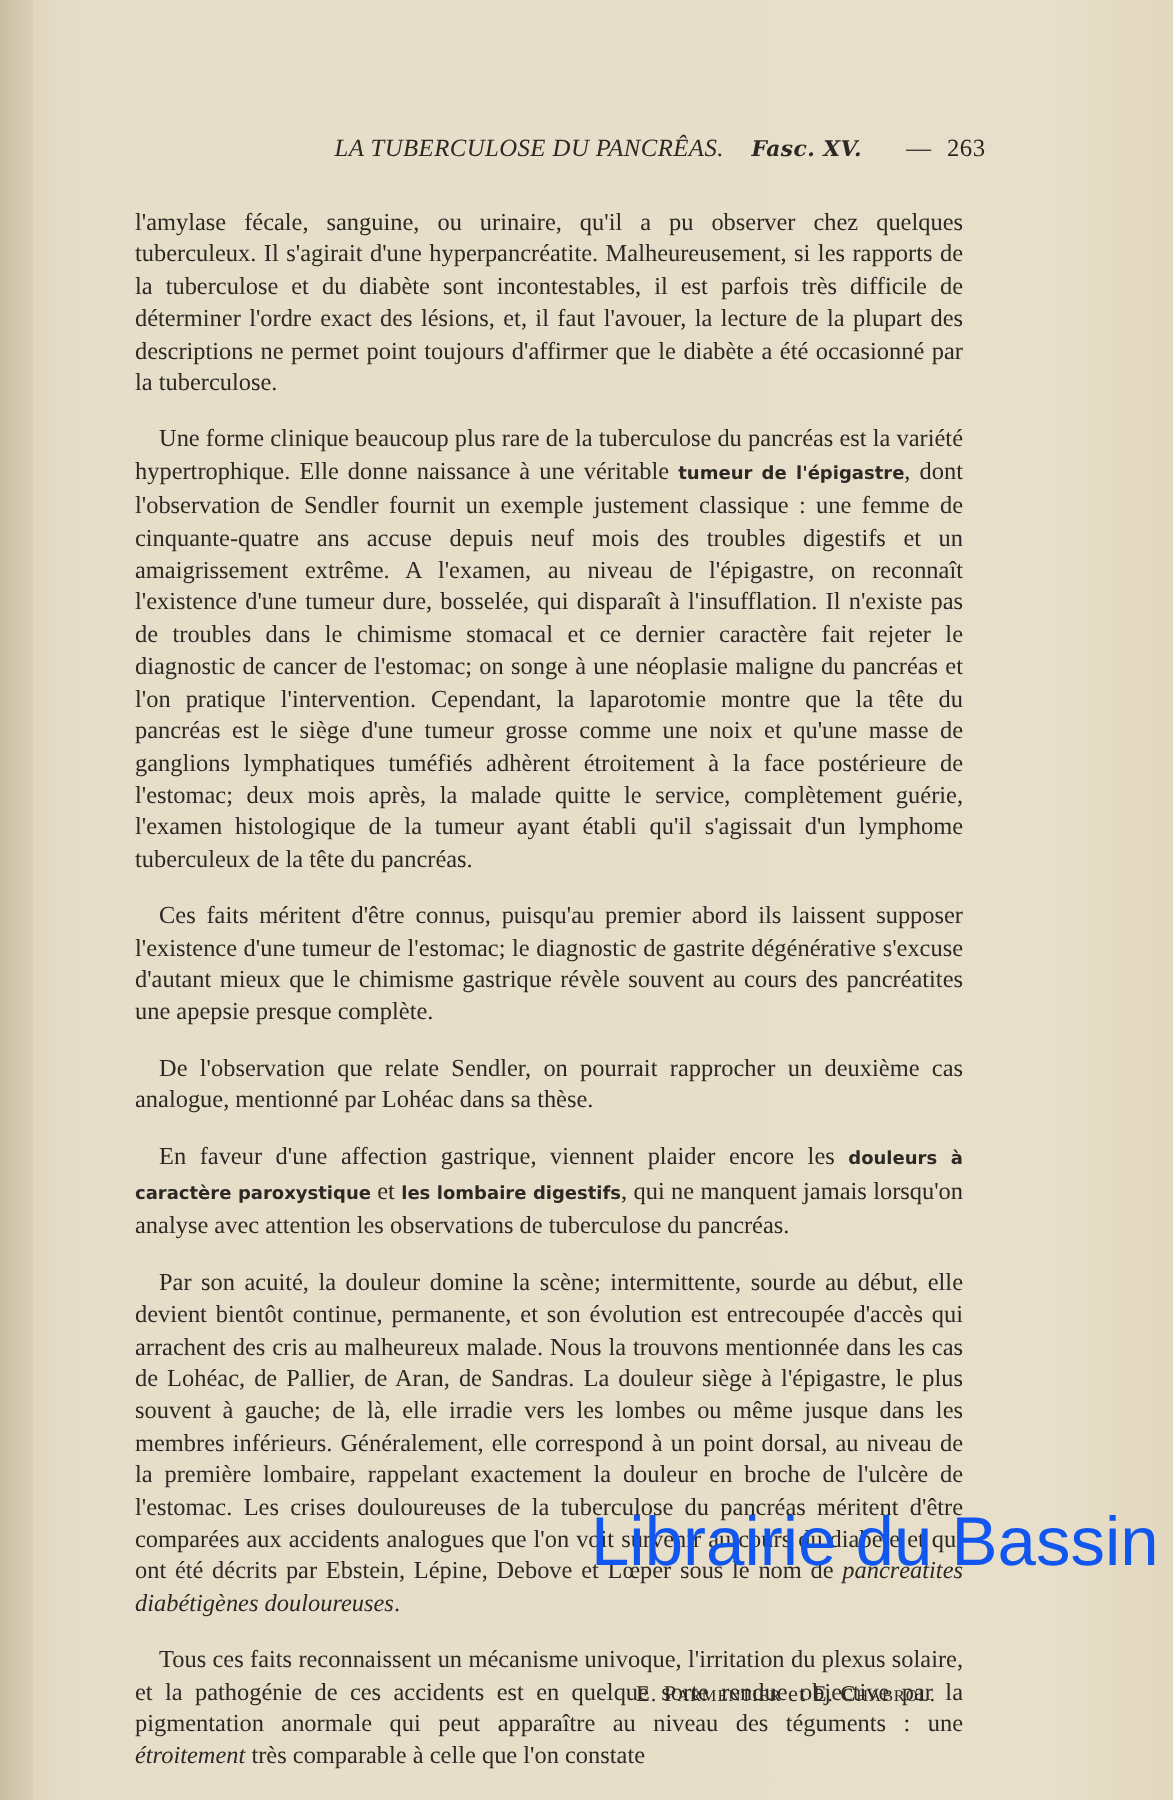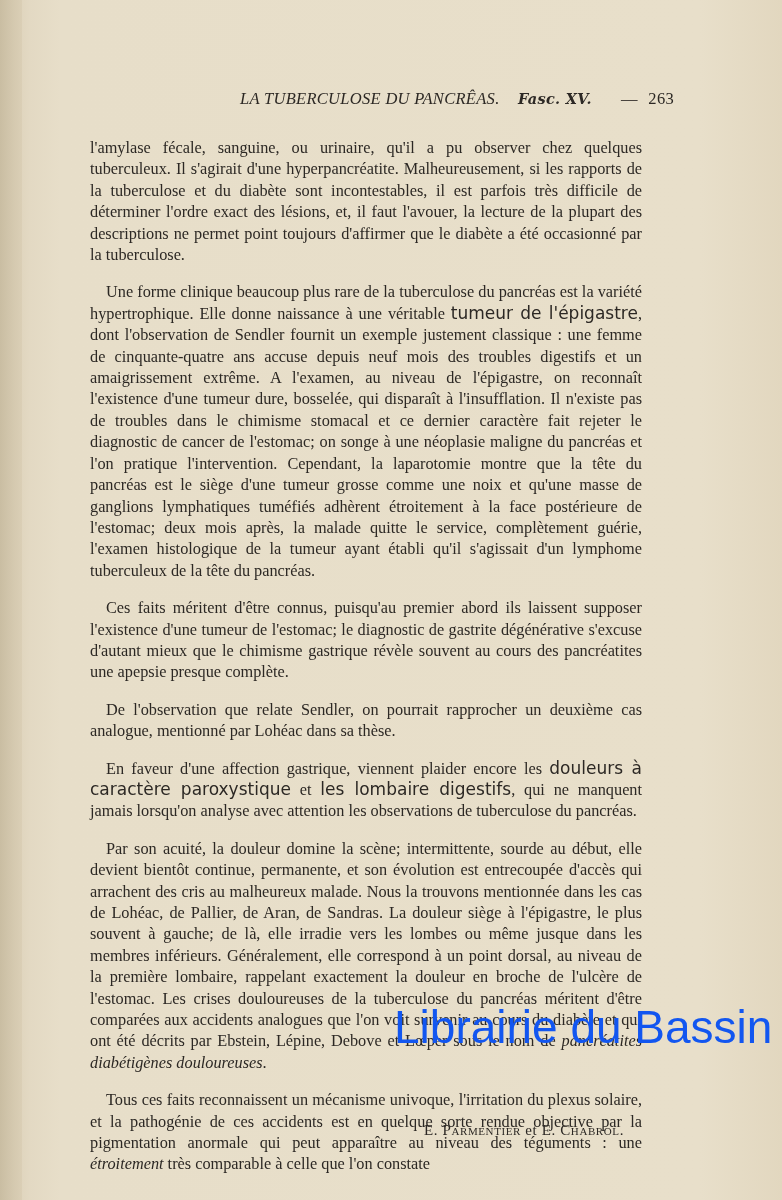--- a/index.html
+++ b/index.html
@@ -10,35 +10,35 @@
       linear-gradient(90deg, #cfc3a8 0px, #ddd2ba 14px, #e3d9c3 30px, #e7dec9 60px, #e8dfca 700px, #e2d7bf 782px);
     font-family: "Liberation Serif", "DejaVu Serif", serif;
     color: #2c2824;
   }
   .bleed {
     position: absolute; left: 0; top: 0; width: 22px; height: 1200px;
     background: linear-gradient(90deg, #c7bba0, #d8ccb2);
     opacity: 0.7;
   }
   .header {
-    position: absolute; top: 89px; left: 240px; width: 434px;
+    position: absolute; top: 89px; left: 223px; width: 434px;
     font-size: 16.5px; letter-spacing: 0.3px; white-space: nowrap;
     display: flex; justify-content: space-between;
   }
   .header .running { font-style: italic; }
   .header .fasc { font-style: italic; font-weight: bold; font-family: "DejaVu Serif", serif; font-size: 14.5px; margin-left: 14px; }
   .header .page { margin-left: 6px; }
   .text {
     position: absolute; left: 74px; top: 121px; width: 584px;
     font-size: 16.3px; line-height: 21.4px; text-align: justify;
   }
   .text p { margin: 16px; text-indent: 16px; }
   .text p.first { text-indent: 0; }
   .text p.gap { margin-top: 9px; }
-  .text b { font-family: "DejaVu Sans", sans-serif; font-weight: normal; font-size: 17px; }
+  .text b { font-family: "DejaVu Sans", sans-serif; font-weight: bold; font-size: 12px; }
   .text i { }
   .signature {
     position: absolute; top: 1122px; left: 424px; font-size: 15px; letter-spacing: 0.6px; white-space: nowrap;
   }
   .sc { font-variant: small-caps; }
   .watermark {
     position: absolute; left: 394px; top: 1000px;
     font-family: "Liberation Sans", "DejaVu Sans", sans-serif;
     font-size: 46px; color: #1256f0; white-space: nowrap; letter-spacing: 0px;
   }

